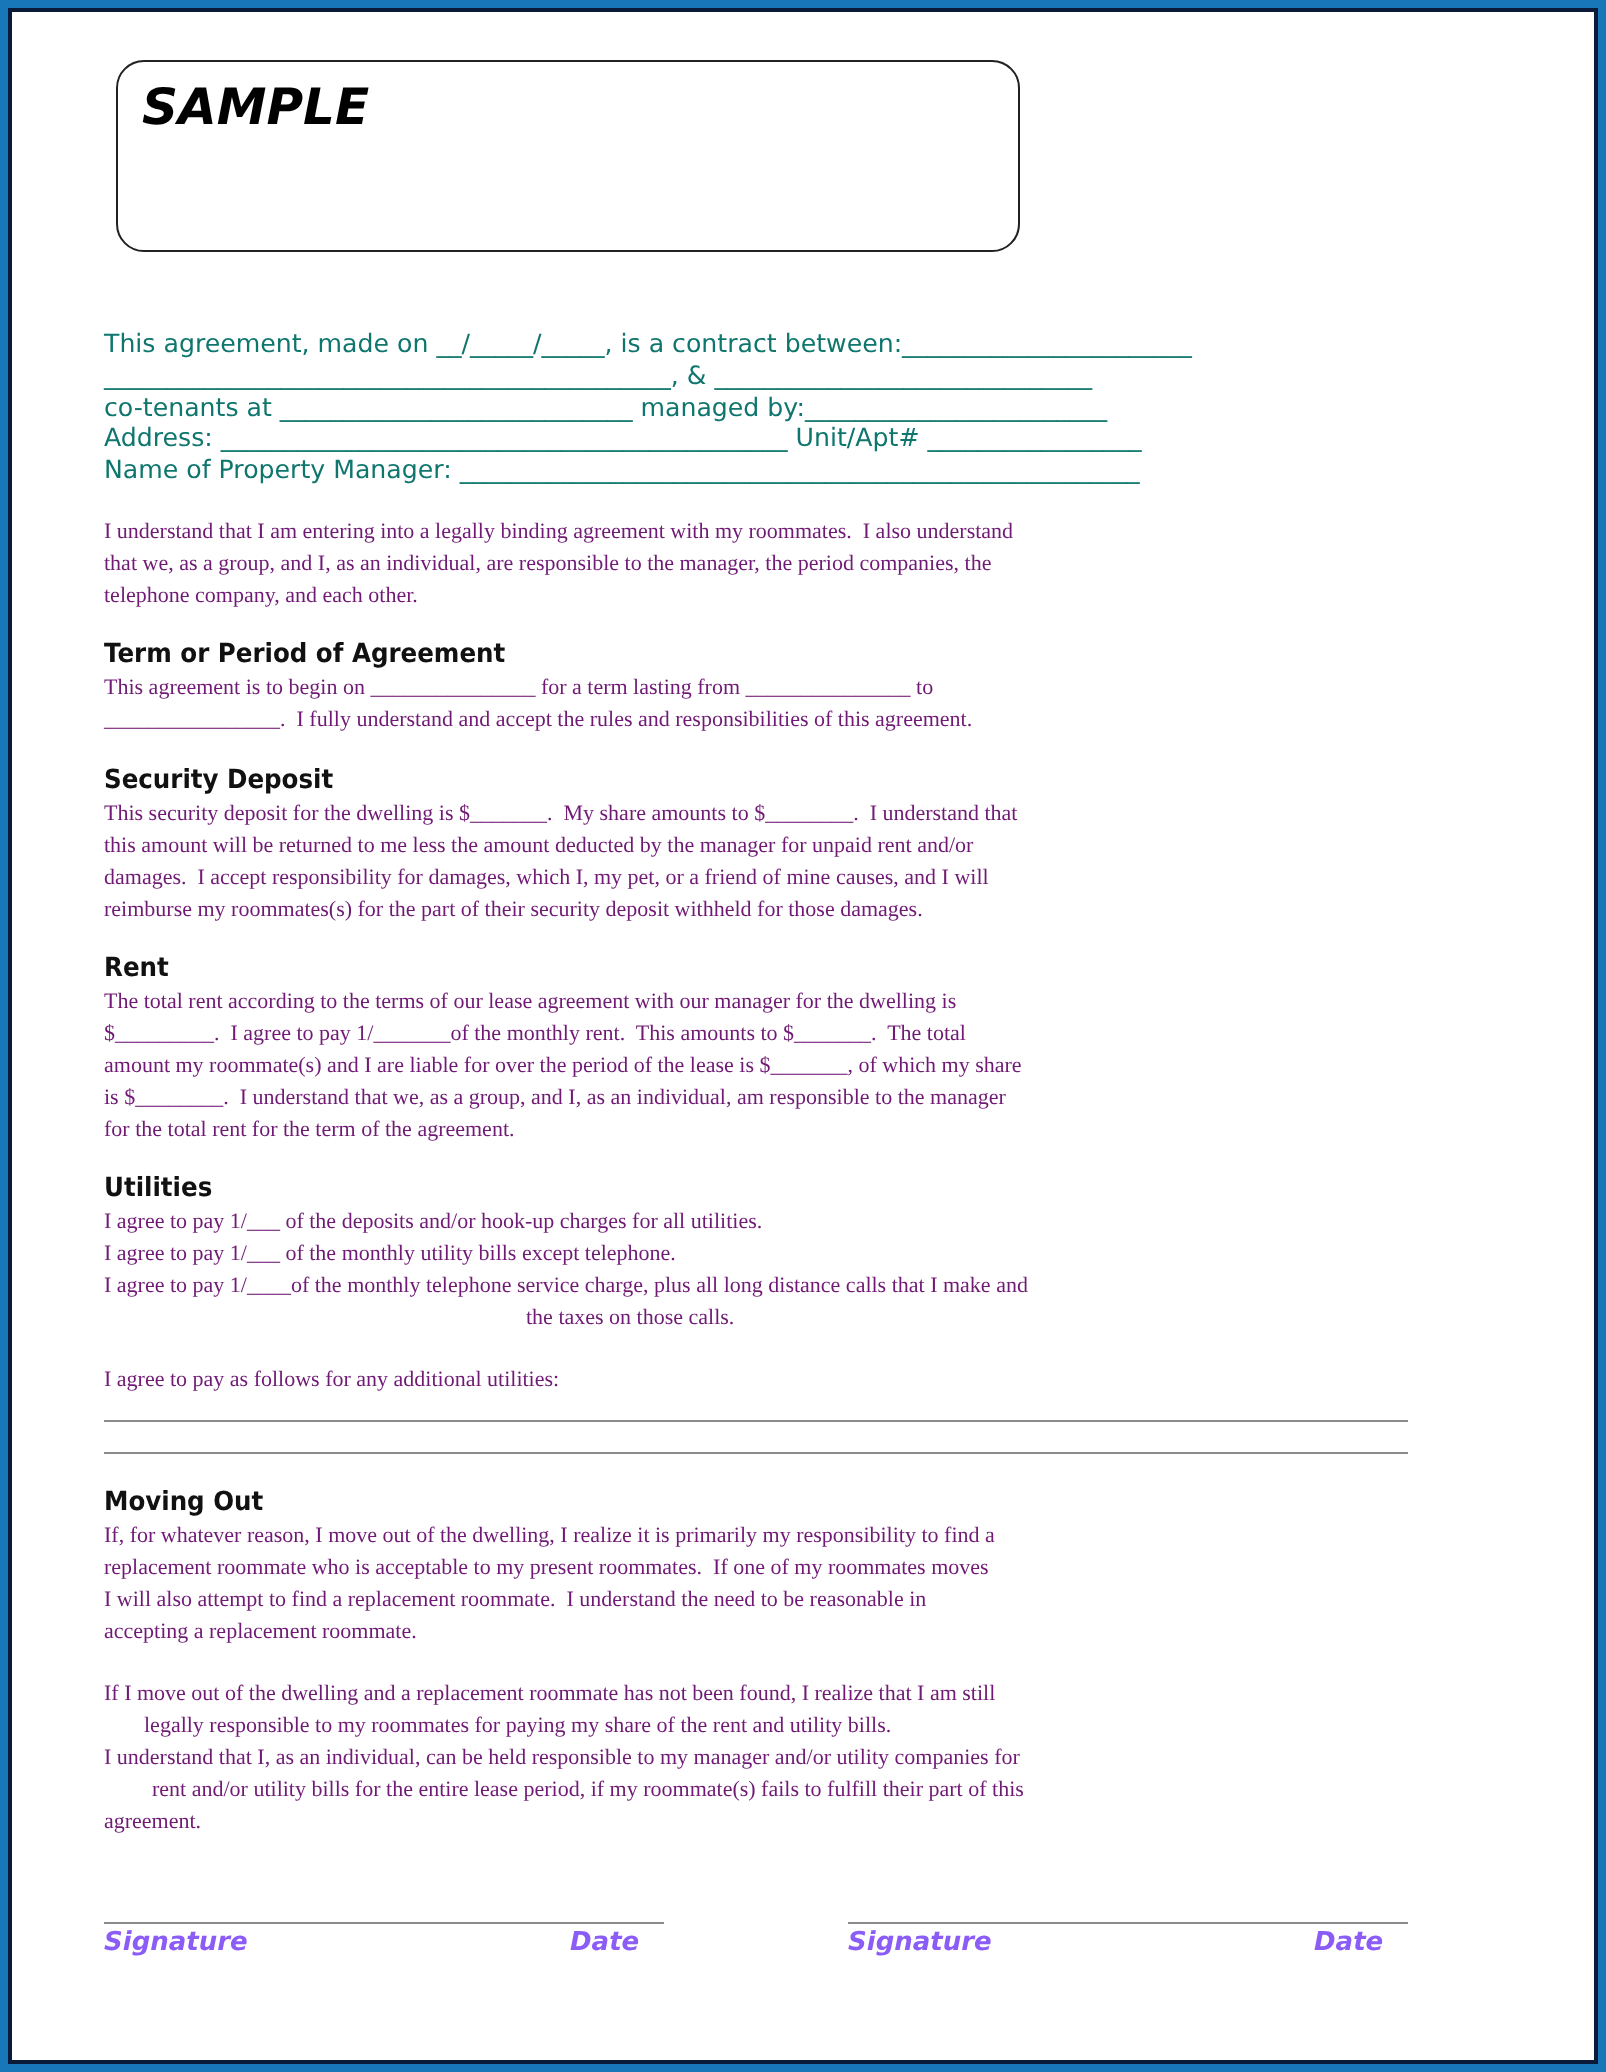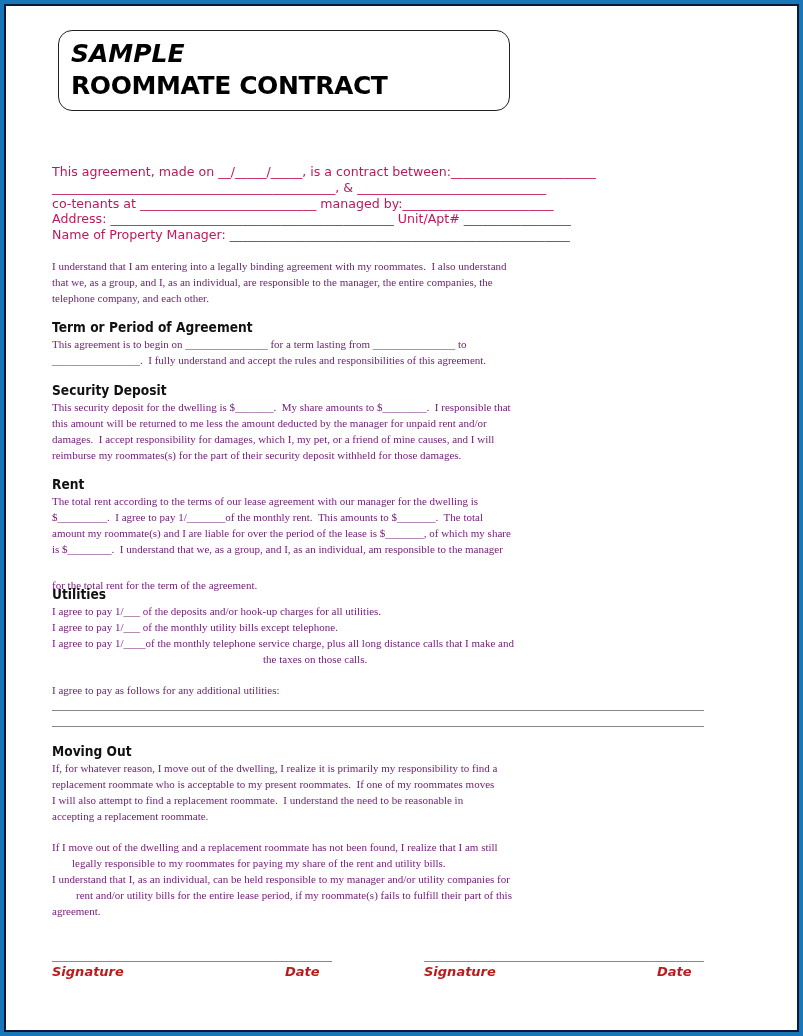--- a/index.html
+++ b/index.html
@@ -12,93 +12,92 @@
   .frame-outer {
     position:absolute; left:0; top:0; width:803px; height:1036px;
     box-sizing:border-box;
     border:4px solid #1877b8;
   }
   .frame-inner {
     position:absolute; left:4px; top:4px; right:4px; bottom:4px;
     border:2px solid #0c1a3a;
   }
   .title-box {
-    position:absolute; left:58px; top:30px; width:452px; height:81px;
+    position:absolute; left:58px; top:30px; width:452px; height:96px;
     box-sizing:border-box;
     border:1.3px solid #222; border-radius:14px;
   }
   .title-1 {
     position:absolute; left:12px; top:8px;
     font-family:"DejaVu Sans", sans-serif; font-weight:bold; font-style:italic;
     font-size:25px; letter-spacing:0px; color:#000;
   }
   .title-2 {
     position:absolute; left:12px; top:40px;
     font-family:"DejaVu Sans", sans-serif; font-weight:bold;
     font-size:25px; color:#000; letter-spacing:-0.4px;
   }
   .line {
     position:absolute; left:52px; font-size:12.6px; line-height:16px; white-space:pre;
-    font-family:"DejaVu Sans", sans-serif; color:#be185d;
+    font-family:"DejaVu Sans", sans-serif; color:#0f766e;
   }
   .nline {
     position:absolute; left:52px; font-size:11px; line-height:16px; white-space:pre;
     font-family:Liberation Serif, serif; color:#701a75;
     transform-origin:left top;
   }
   .heading {
     position:absolute; left:52px; font-size:13.2px; font-weight:bold; line-height:16px;
     font-family:"DejaVu Sans", sans-serif; color:#111;
     transform:scaleX(0.93); transform-origin:left top;
   }
   .rule {
     position:absolute; height:0; border-top:1.5px solid #8a8a8a;
   }
   .sig-label {
     position:absolute; top:964px; font-weight:bold; font-style:italic;
-    font-size:13px; font-family:"DejaVu Sans", sans-serif; color:#b91c1c;
+    font-size:13px; font-family:"DejaVu Sans", sans-serif; color:#8b5cf6;
   }
 </style>
 </head>
 <body>
 
 <div class="frame-outer"></div>
 <div class="frame-inner"></div>
 
 <div class="title-box">
   <div class="title-1">SAMPLE</div>
-  <div class="title-2">ROOMMATE CONTRACT</div>
 </div>
 
 <div class="line" style="top:164px;">This agreement, made on __/_____/_____, is a contract between:_______________________</div>
 <div class="line" style="top:180px;">_____________________________________________, &amp; ______________________________</div>
 <div class="line" style="top:196px;">co-tenants at ____________________________ managed by:________________________</div>
 <div class="line" style="top:211px;">Address: _____________________________________________ Unit/Apt# _________________</div>
 <div class="line" style="top:227px;">Name of Property Manager: ______________________________________________________</div>
 
 <div class="nline" style="top:258px;">I understand that I am entering into a legally binding agreement with my roommates.  I also understand</div>
-<div class="nline" style="top:274px;">that we, as a group, and I, as an individual, are responsible to the manager, the entire companies, the</div>
+<div class="nline" style="top:274px;">that we, as a group, and I, as an individual, are responsible to the manager, the period companies, the</div>
 <div class="nline" style="top:290px;">telephone company, and each other.</div>
 
 <div class="heading" style="top:320px;">Term or Period of Agreement</div>
 <div class="nline" style="top:336px;">This agreement is to begin on _______________ for a term lasting from _______________ to</div>
 <div class="nline" style="top:352px;">________________.  I fully understand and accept the rules and responsibilities of this agreement.</div>
 
 <div class="heading" style="top:383px;">Security Deposit</div>
-<div class="nline" style="top:399px;">This security deposit for the dwelling is $_______.  My share amounts to $________.  I responsible that</div>
+<div class="nline" style="top:399px;">This security deposit for the dwelling is $_______.  My share amounts to $________.  I understand that</div>
 <div class="nline" style="top:415px;">this amount will be returned to me less the amount deducted by the manager for unpaid rent and/or</div>
 <div class="nline" style="top:431px;">damages.  I accept responsibility for damages, which I, my pet, or a friend of mine causes, and I will</div>
 <div class="nline" style="top:447px;">reimburse my roommates(s) for the part of their security deposit withheld for those damages.</div>
 
 <div class="heading" style="top:477px;">Rent</div>
 <div class="nline" style="top:493px;">The total rent according to the terms of our lease agreement with our manager for the dwelling is</div>
 <div class="nline" style="top:509px;">$_________.  I agree to pay 1/_______of the monthly rent.  This amounts to $_______.  The total</div>
 <div class="nline" style="top:525px;">amount my roommate(s) and I are liable for over the period of the lease is $_______, of which my share</div>
 <div class="nline" style="top:541px;">is $________.  I understand that we, as a group, and I, as an individual, am responsible to the manager</div>
-<div class="nline" style="top:557px;margin-top:20px;">for the total rent for the term of the agreement.</div>
+<div class="nline" style="top:557px;">for the total rent for the term of the agreement.</div>
 
 <div class="heading" style="top:587px;">Utilities</div>
 <div class="nline" style="top:603px;">I agree to pay 1/___ of the deposits and/or hook-up charges for all utilities.</div>
 <div class="nline" style="top:619px;">I agree to pay 1/___ of the monthly utility bills except telephone.</div>
 <div class="nline" style="top:635px;">I agree to pay 1/____of the monthly telephone service charge, plus all long distance calls that I make and</div>
 <div class="nline" style="top:651px; left:197px;">                        the taxes on those calls.</div>
 <div class="nline" style="top:682px;">I agree to pay as follows for any additional utilities:</div>
 <div class="rule" style="left:52px; width:652px; top:710px;"></div>
 <div class="rule" style="left:52px; width:652px; top:726px;"></div>
 

